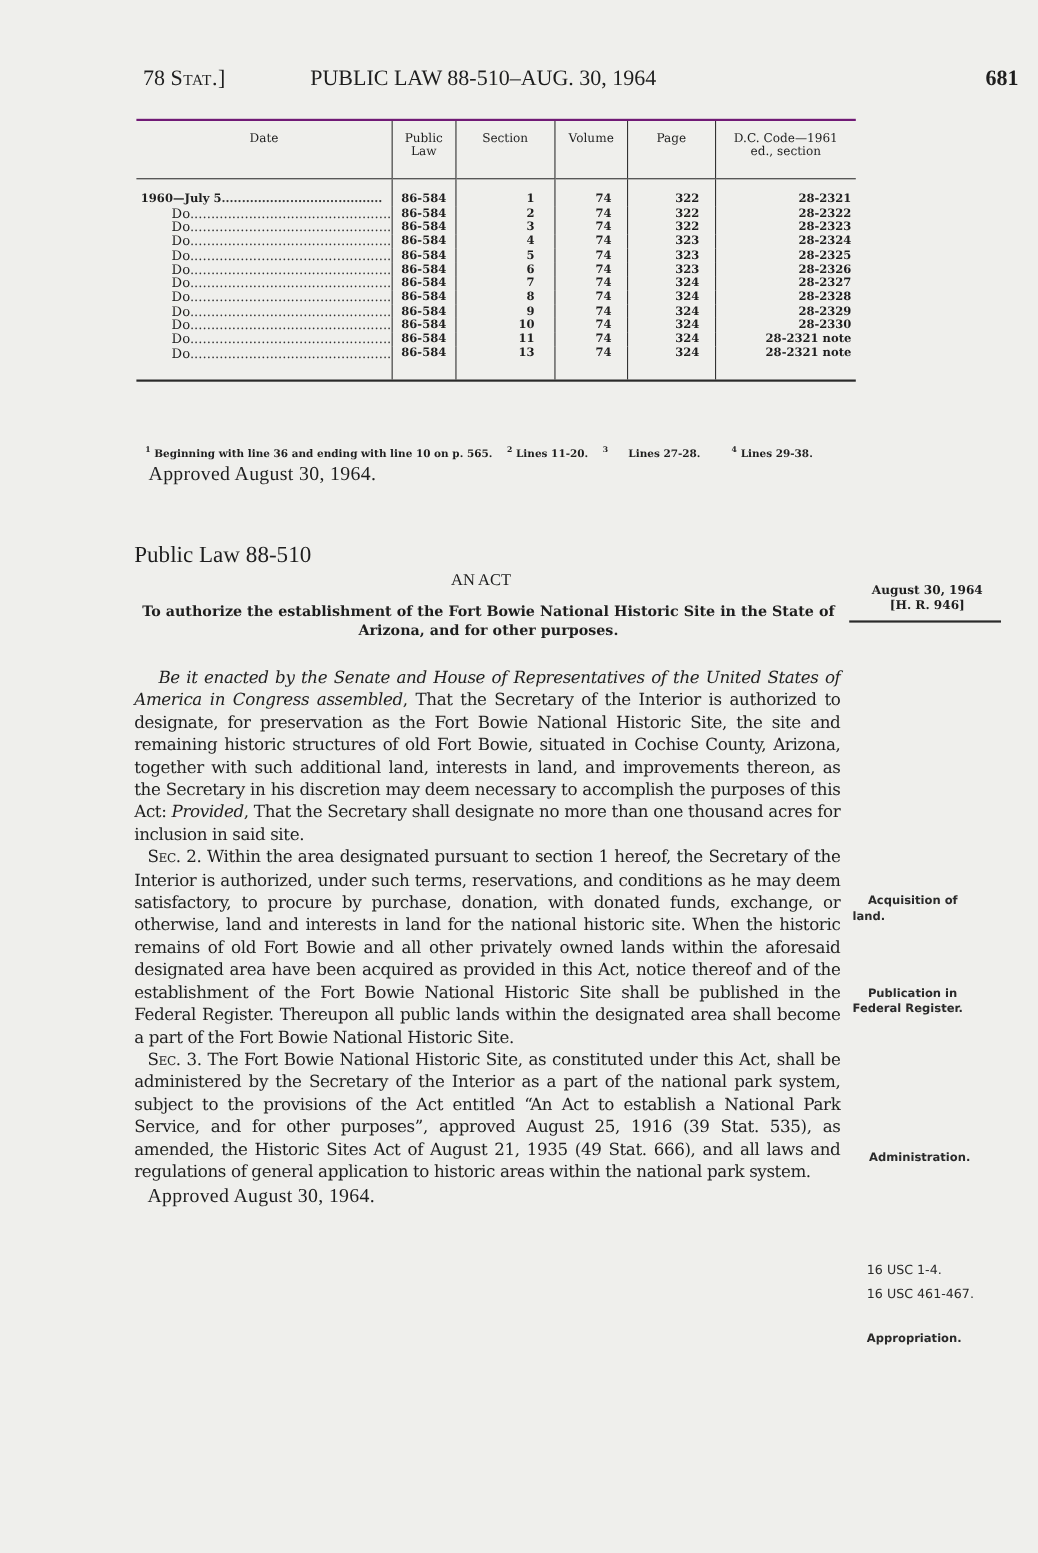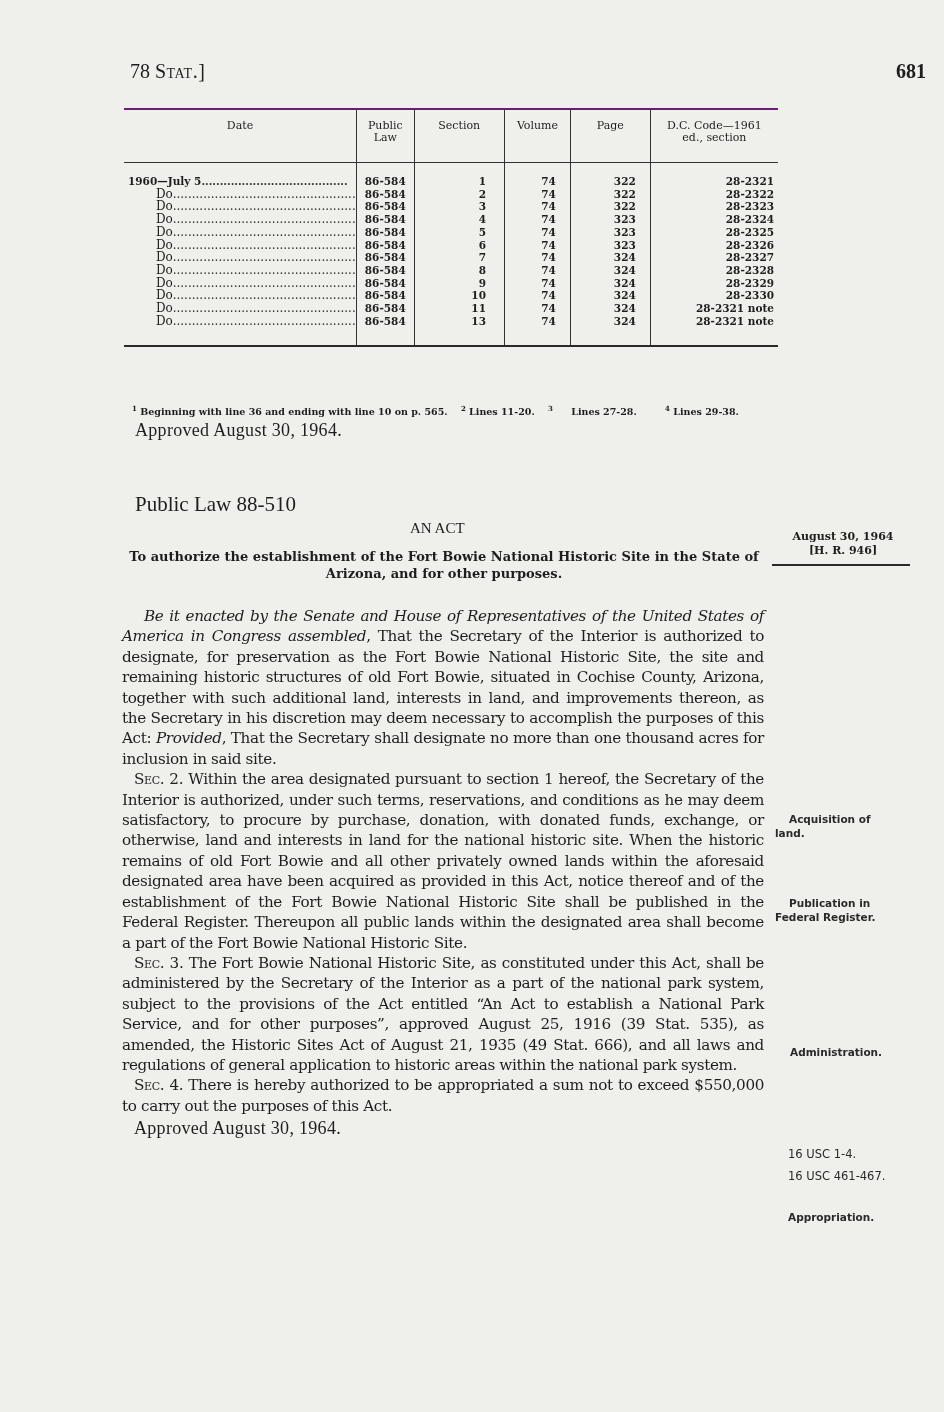--- a/index.html
+++ b/index.html
@@ -32,21 +32,21 @@
   .tbl td.r { text-align: right; }
   .tbl td.c { text-align: center; }
   .col-date { width: 218px; } .col-pl { width: 54px; } .col-sec { width: 85px; } .col-vol { width: 62px; } .col-page { width: 75px; } .col-dc { width: 120px; }
 
   .footnotes { position: absolute; left: 132px; top: 404px; font-size: 9.5px; font-weight: bold; white-space: nowrap; }
   .footnotes span { margin-right: 10px; }
   .footnotes sup { font-size: 7px; }
 
   .approved1 { position: absolute; left: 135px; top: 420px; font-family: "Liberation Serif", serif; font-size: 18px; letter-spacing: 0.3px; }
 
-  .pl-head { position: absolute; left: 135px; top: 492px; font-family: "Liberation Serif", serif; font-size: 21px; }
+  .pl-head { position: absolute; left: 122px; top: 492px; font-family: "Liberation Serif", serif; font-size: 21px; }
   .anact { position: absolute; left: 410px; top: 520px; font-family: "Liberation Serif", serif; font-size: 15px; }
   .purpose { position: absolute; left: 124px; top: 548px; width: 640px; text-align: center; font-size: 13px; font-weight: bold; line-height: 17px; font-family: "DejaVu Serif", serif; }
 
   .side-date { position: absolute; left: 778px; top: 530px; width: 130px; text-align: center; font-size: 11px; font-weight: bold; line-height: 14px; }
   .side-date .rule { margin: 6px 0 0 -6px; width: 138px; border-top: 2px solid #2a2a2a; }
 
   .body { position: absolute; left: 122px; top: 606px; width: 642px; font-family: "DejaVu Serif", serif; font-size: 15.2px; line-height: 20.4px; text-align: justify; letter-spacing: -0.35px; }
   .body p { margin: 0; text-indent: 12px; }
   .body p.first { text-indent: 22px; }
   .body .it { font-style: italic; }
@@ -64,20 +64,21 @@
 
 <div class="page">
 
   <div class="ghost" style="left:130px; top:150px;">&nbsp;</div>
 
   <div class="run-head">
     <div class="stat">
       <span>78</span>
       <span class="sc" style="font-variant: small-caps; font-size:20px;">Stat.</span><span>]</span>
     </div>
+    <div class="title">PUBLIC LAW 88-510–AUG. 30, 1964</div>
     <div class="pagenum">681</div>
   </div>
 
   <div class="tbl">
     <table>
       <colgroup>
         <col class="col-date">
           <col class="col-pl">
           <col class="col-sec">
           <col class="col-vol">
@@ -211,21 +212,20 @@
   <div class="side-date">
     <div>August 30, 1964</div>
     <div>[H. R. 946]</div>
     <div class="rule"></div>
   </div>
 
   <div class="body">
     <p class="first"><span class="it">Be it enacted by the Senate and House of Representatives of the United States of America in Congress assembled</span><span>, That the Secretary of the Interior is authorized to designate, for preservation as the Fort Bowie National Historic Site, the site and remaining historic structures of old Fort Bowie, situated in Cochise County, Arizona, together with such additional land, interests in land, and improvements thereon, as the Secretary in his discretion may deem necessary to accomplish the purposes of this Act: </span><span class="it">Provided</span><span>, That the Secretary shall designate no more than one thousand acres for inclusion in said site.</span></p>
     <p><span class="sc">Sec. 2.</span><span> Within the area designated pursuant to section 1 hereof, the Secretary of the Interior is authorized, under such terms, reservations, and conditions as he may deem satisfactory, to procure by purchase, donation, with donated funds, exchange, or otherwise, land and interests in land for the national historic site. When the historic remains of old Fort Bowie and all other privately owned lands within the aforesaid designated area have been acquired as provided in this Act, notice thereof and of the establishment of the Fort Bowie National Historic Site shall be published in the Federal Register. Thereupon all public lands within the designated area shall become a part of the Fort Bowie National Historic Site.</span></p>
     <p><span class="sc">Sec. 3.</span><span> The Fort Bowie National Historic Site, as constituted under this Act, shall be administered by the Secretary of the Interior as a part of the national park system, subject to the provisions of the Act entitled “An Act to establish a National Park Service, and for other purposes”, approved August 25, 1916 (39 Stat. 535), as amended, the Historic Sites Act of August 21, 1935 (49 Stat. 666), and all laws and regulations of general application to historic areas within the national park system.</span></p>
-    <p><span class="sc">Sec. 4.</span><span> There is hereby authorized to be appropriated a sum not to exceed $550,000 to carry out the purposes of this Act.</span></p>
     <p class="approved">Approved August 30, 1964.</p>
   </div>
 
 
   <div class="margin-note" style="left:775px; top:813px; width:130px;">
     <div style="padding-left:14px;">Acquisition of</div>
     <div>land.</div>
   </div>
 
   <div class="margin-note" style="left:775px; top:897px; width:140px;">

